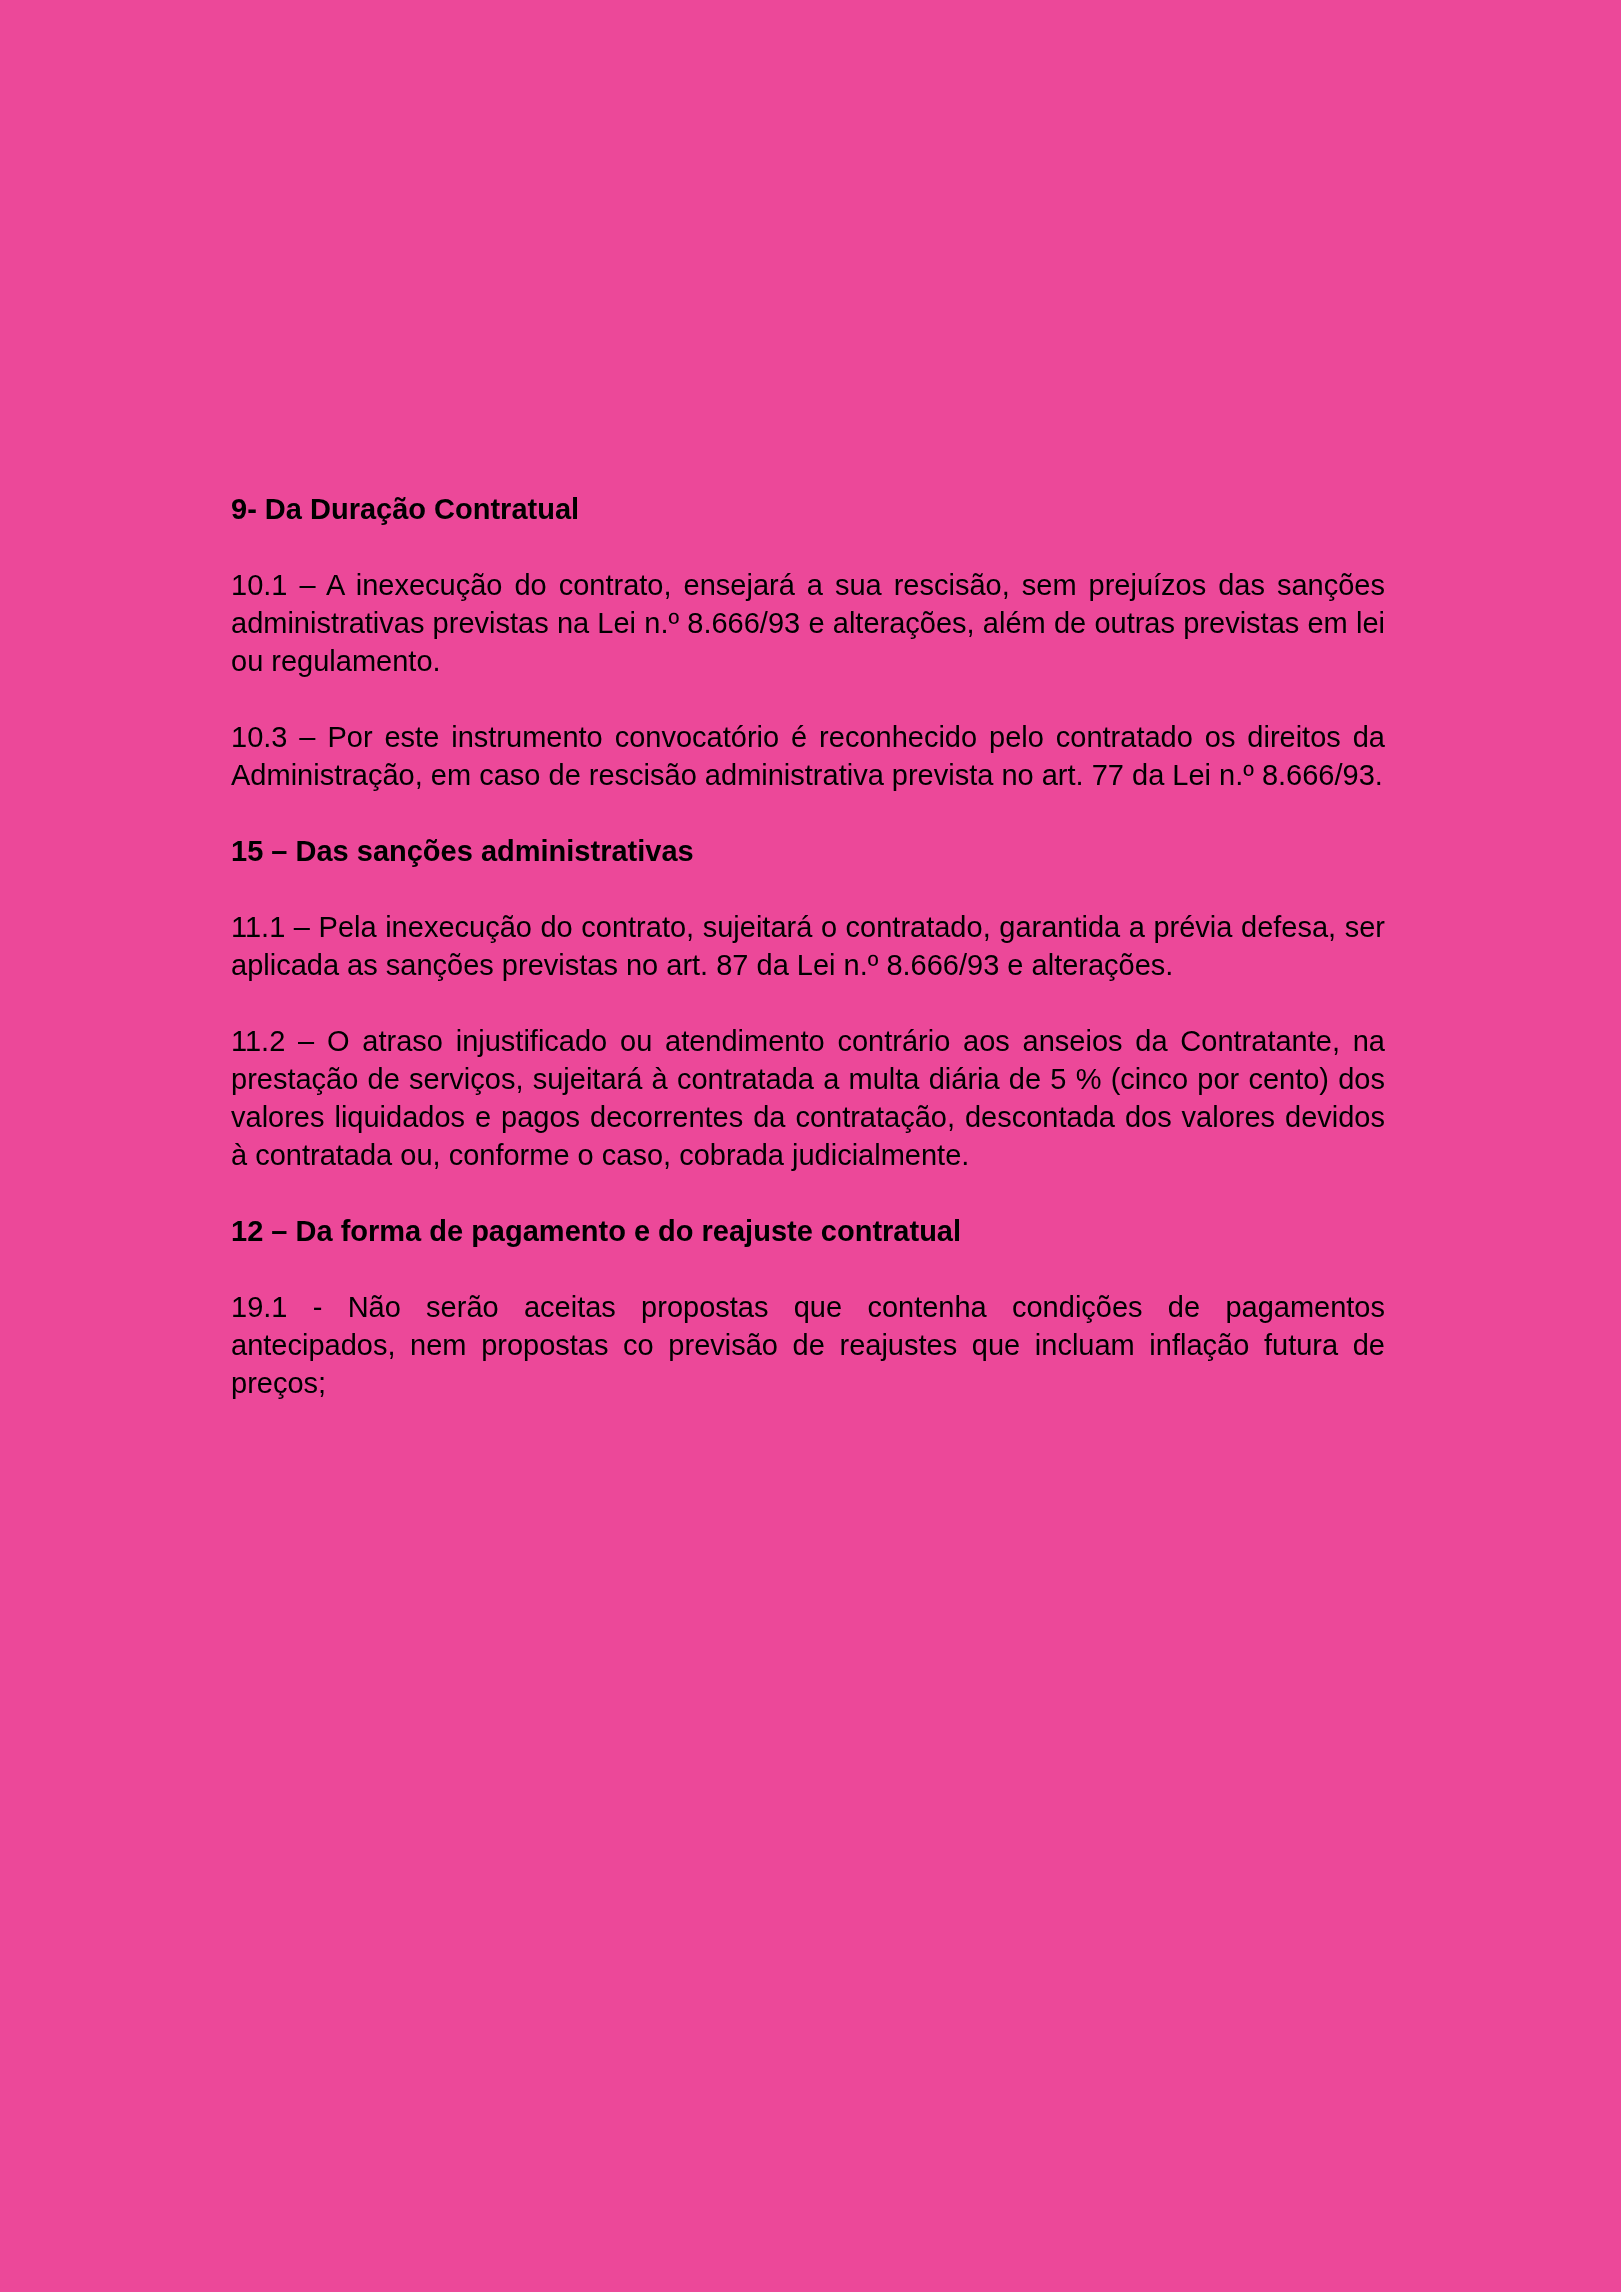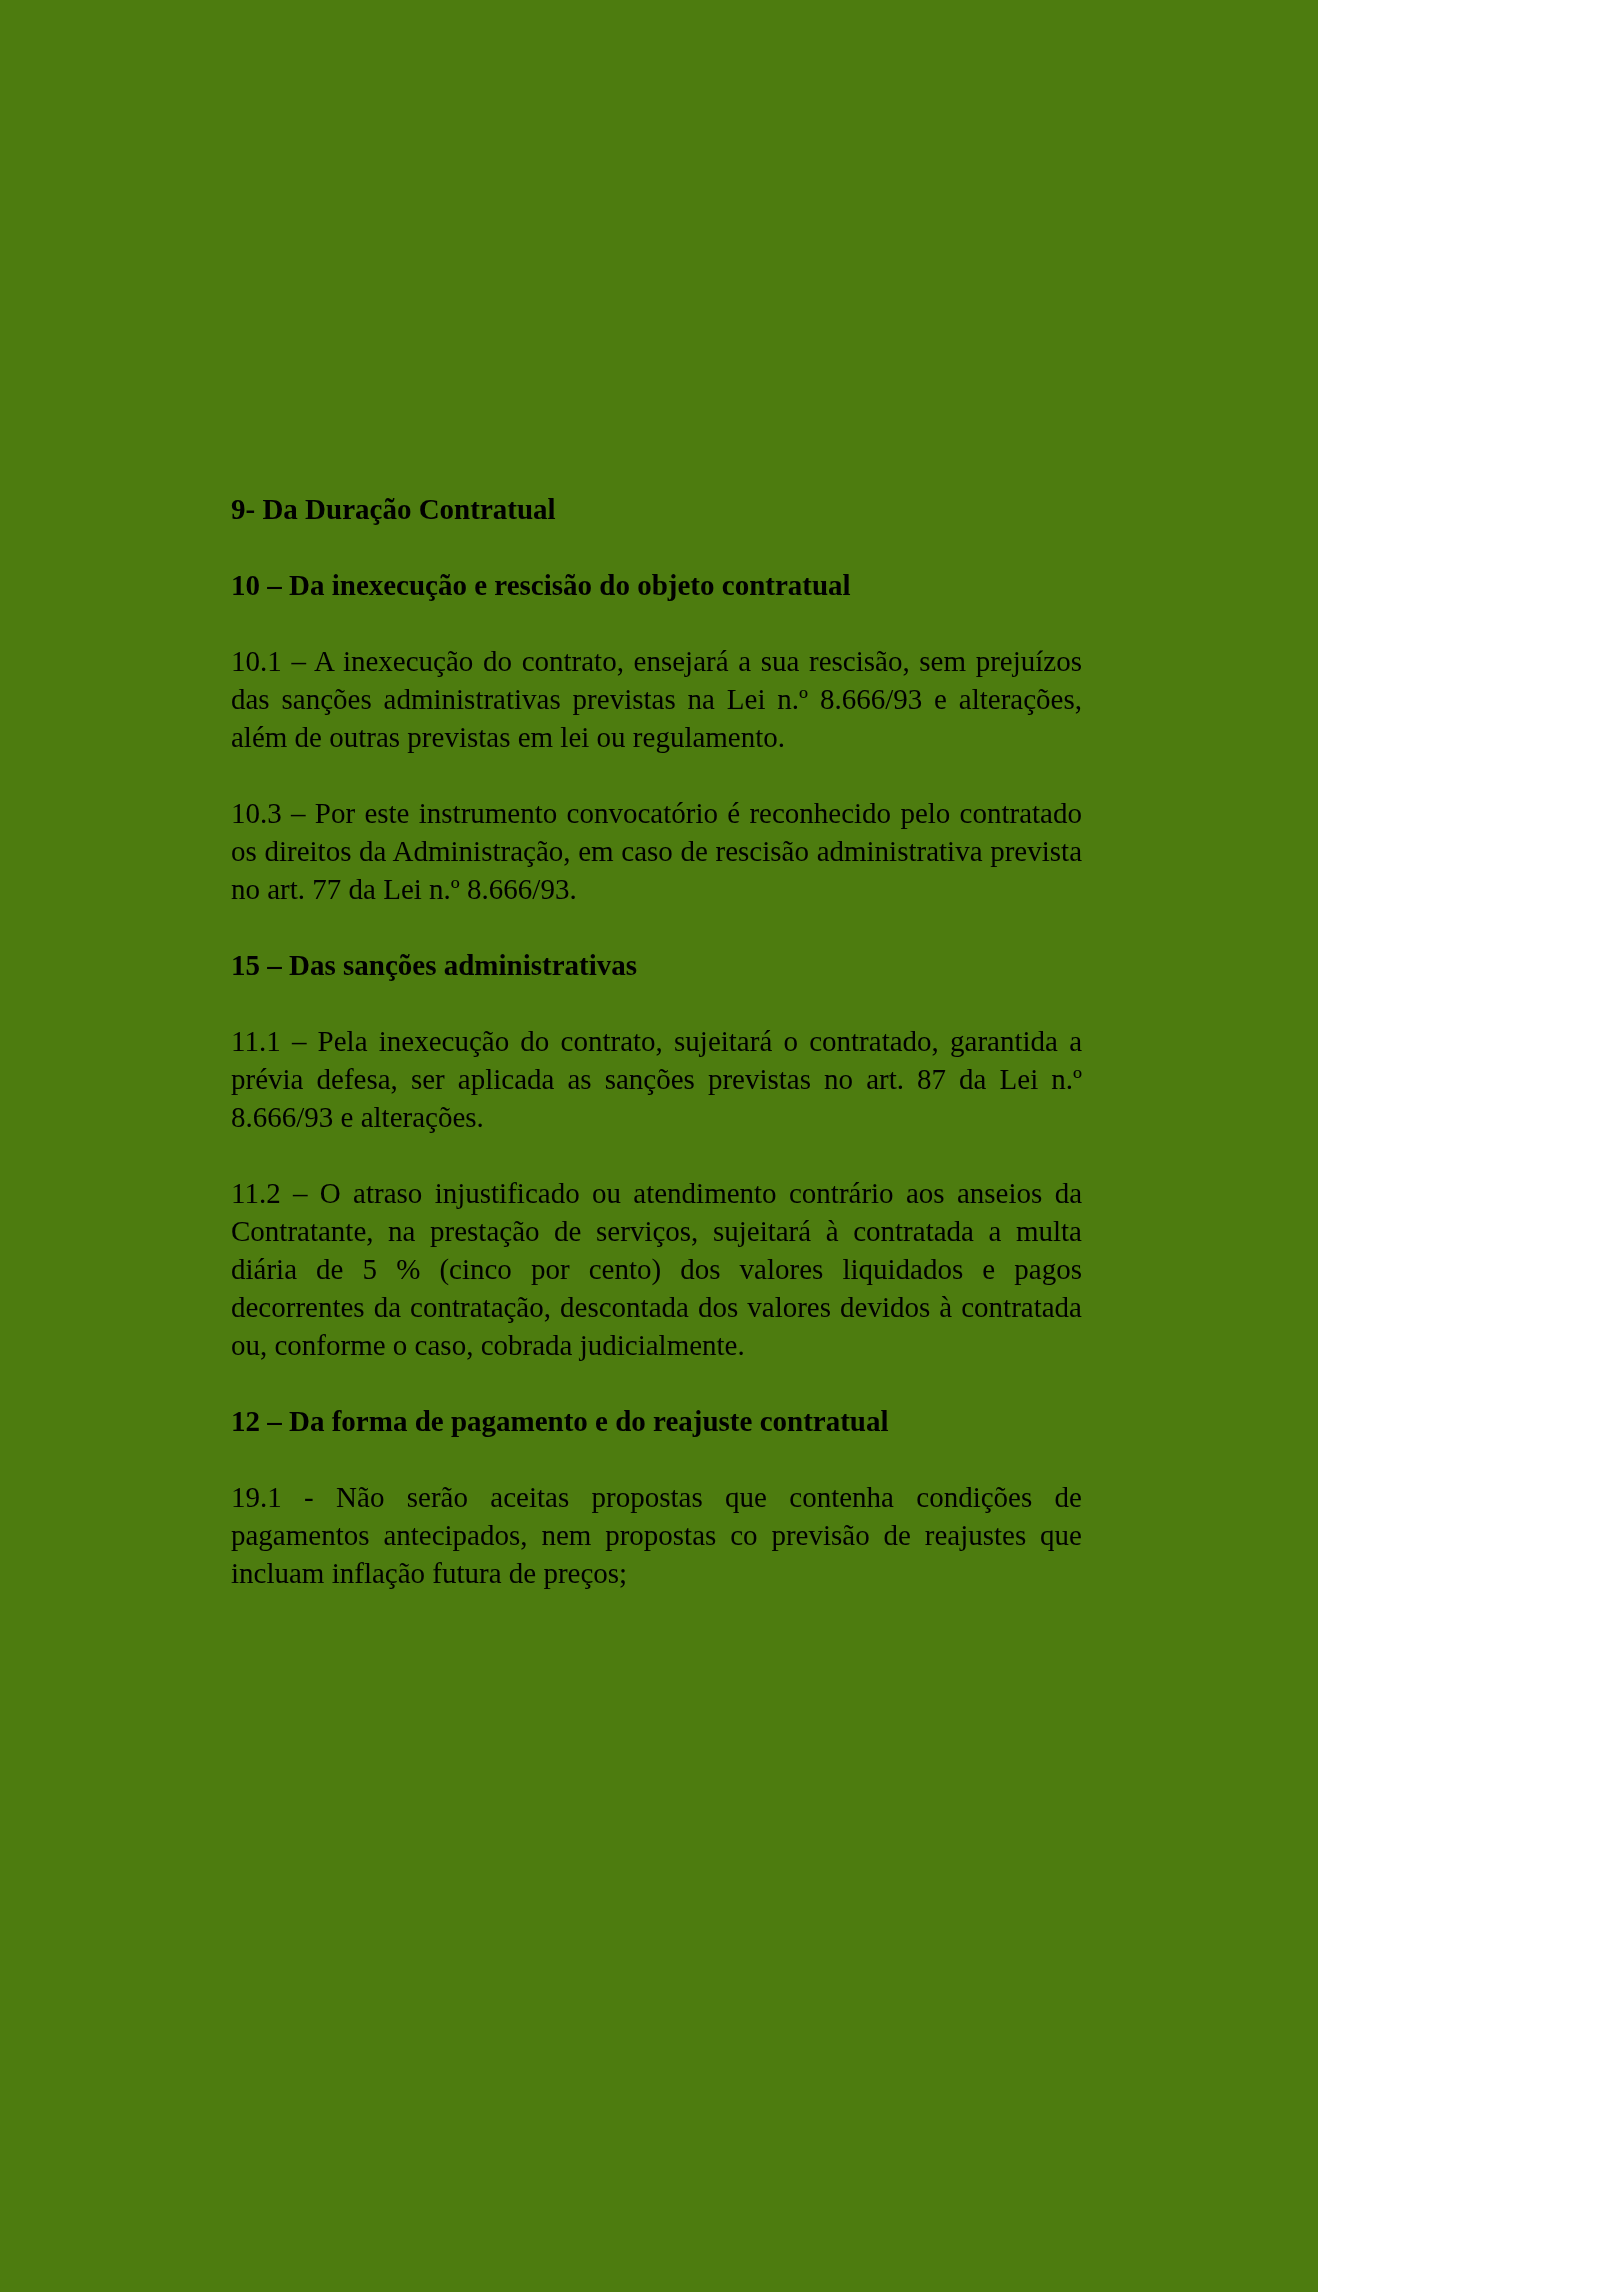--- a/index.html
+++ b/index.html
@@ -2,26 +2,26 @@
 <html lang="pt"><head>
 <meta charset="utf-8">
 <style>
   html, body {
     margin: 0;
     padding: 0;
     background: #ffffff;
   }
   .page {
     position: relative;
-    width: 1318px;
+    width: 1621px;
     height: 2293px;
-    background: #4d7c0f;
+    background: #ec4899;
     box-sizing: border-box;
     padding: 490px 236px 0 231px;
-    font-family: Liberation Serif, serif;
+    font-family: Liberation Sans, sans-serif;
     font-size: 29px;
     line-height: 38px;
     color: #000000;
     overflow: hidden;
   }
   .page p {
     margin: 0 0 38px 0;
     text-align: justify;
   }
   .page h2 {
@@ -38,21 +38,20 @@
   }
 </style>
 </head>
 <body>
 
 <div class="page">
 
   <h2>9- Da Duração Contratual</h2>
 
 
-  <h2>10 – Da inexecução e rescisão do objeto contratual</h2>
 
   <p>10.1 – A inexecução do contrato, ensejará a sua rescisão, sem prejuízos das sanções administrativas previstas na Lei n.º 8.666/93 e alterações, além de outras previstas em lei ou regulamento.</p>
 
 
   <p>10.3 – Por este instrumento convocatório é reconhecido pelo contratado os direitos da Administração, em caso de rescisão administrativa prevista no art. 77 da Lei n.º 8.666/93.</p>
 
   <h2>15 – Das sanções administrativas</h2>
 
   <p>11.1 – Pela  inexecução do contrato, sujeitará o contratado, garantida a prévia defesa, ser aplicada as sanções previstas no art. 87 da Lei n.º 8.666/93 e alterações.</p>
 

